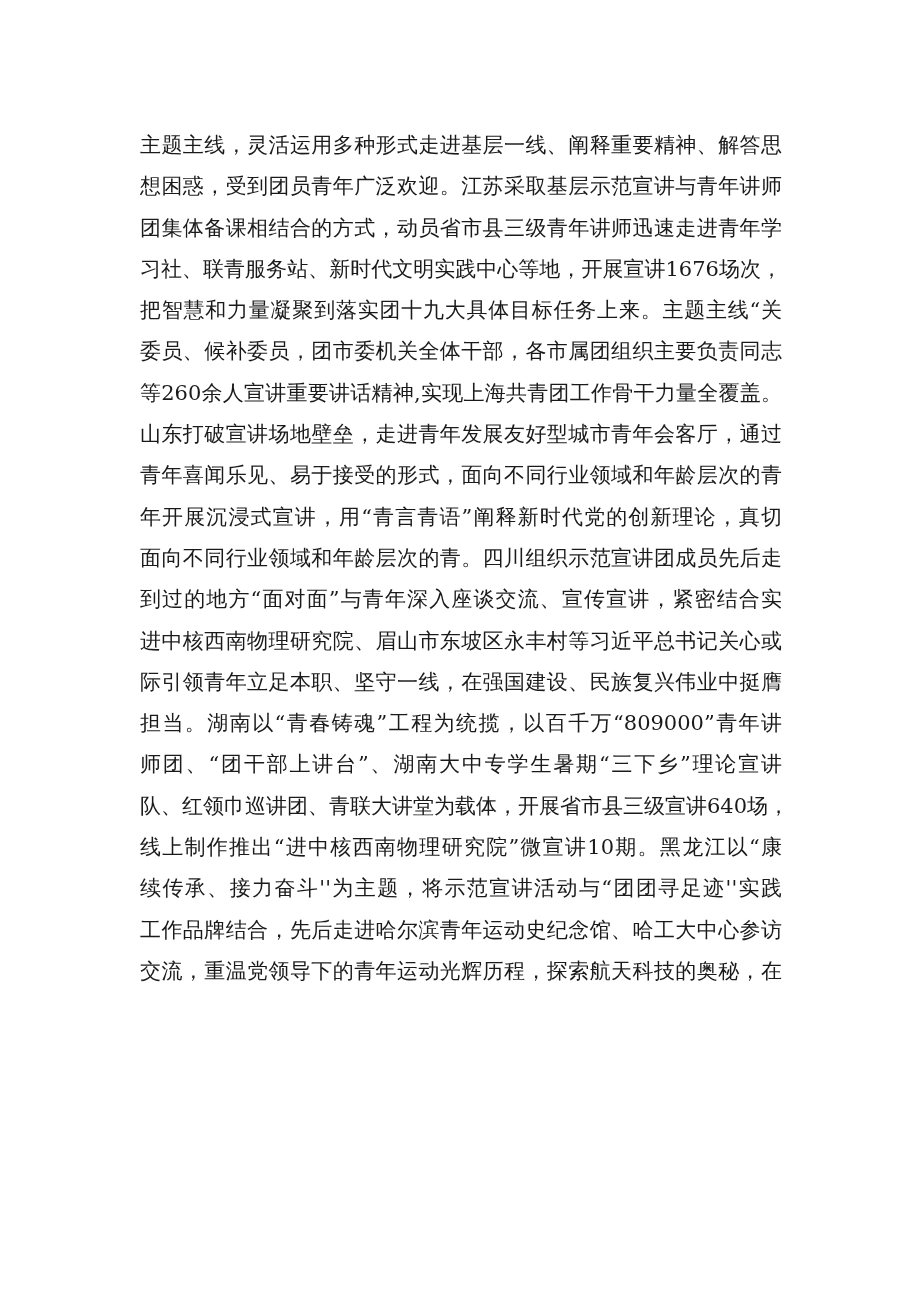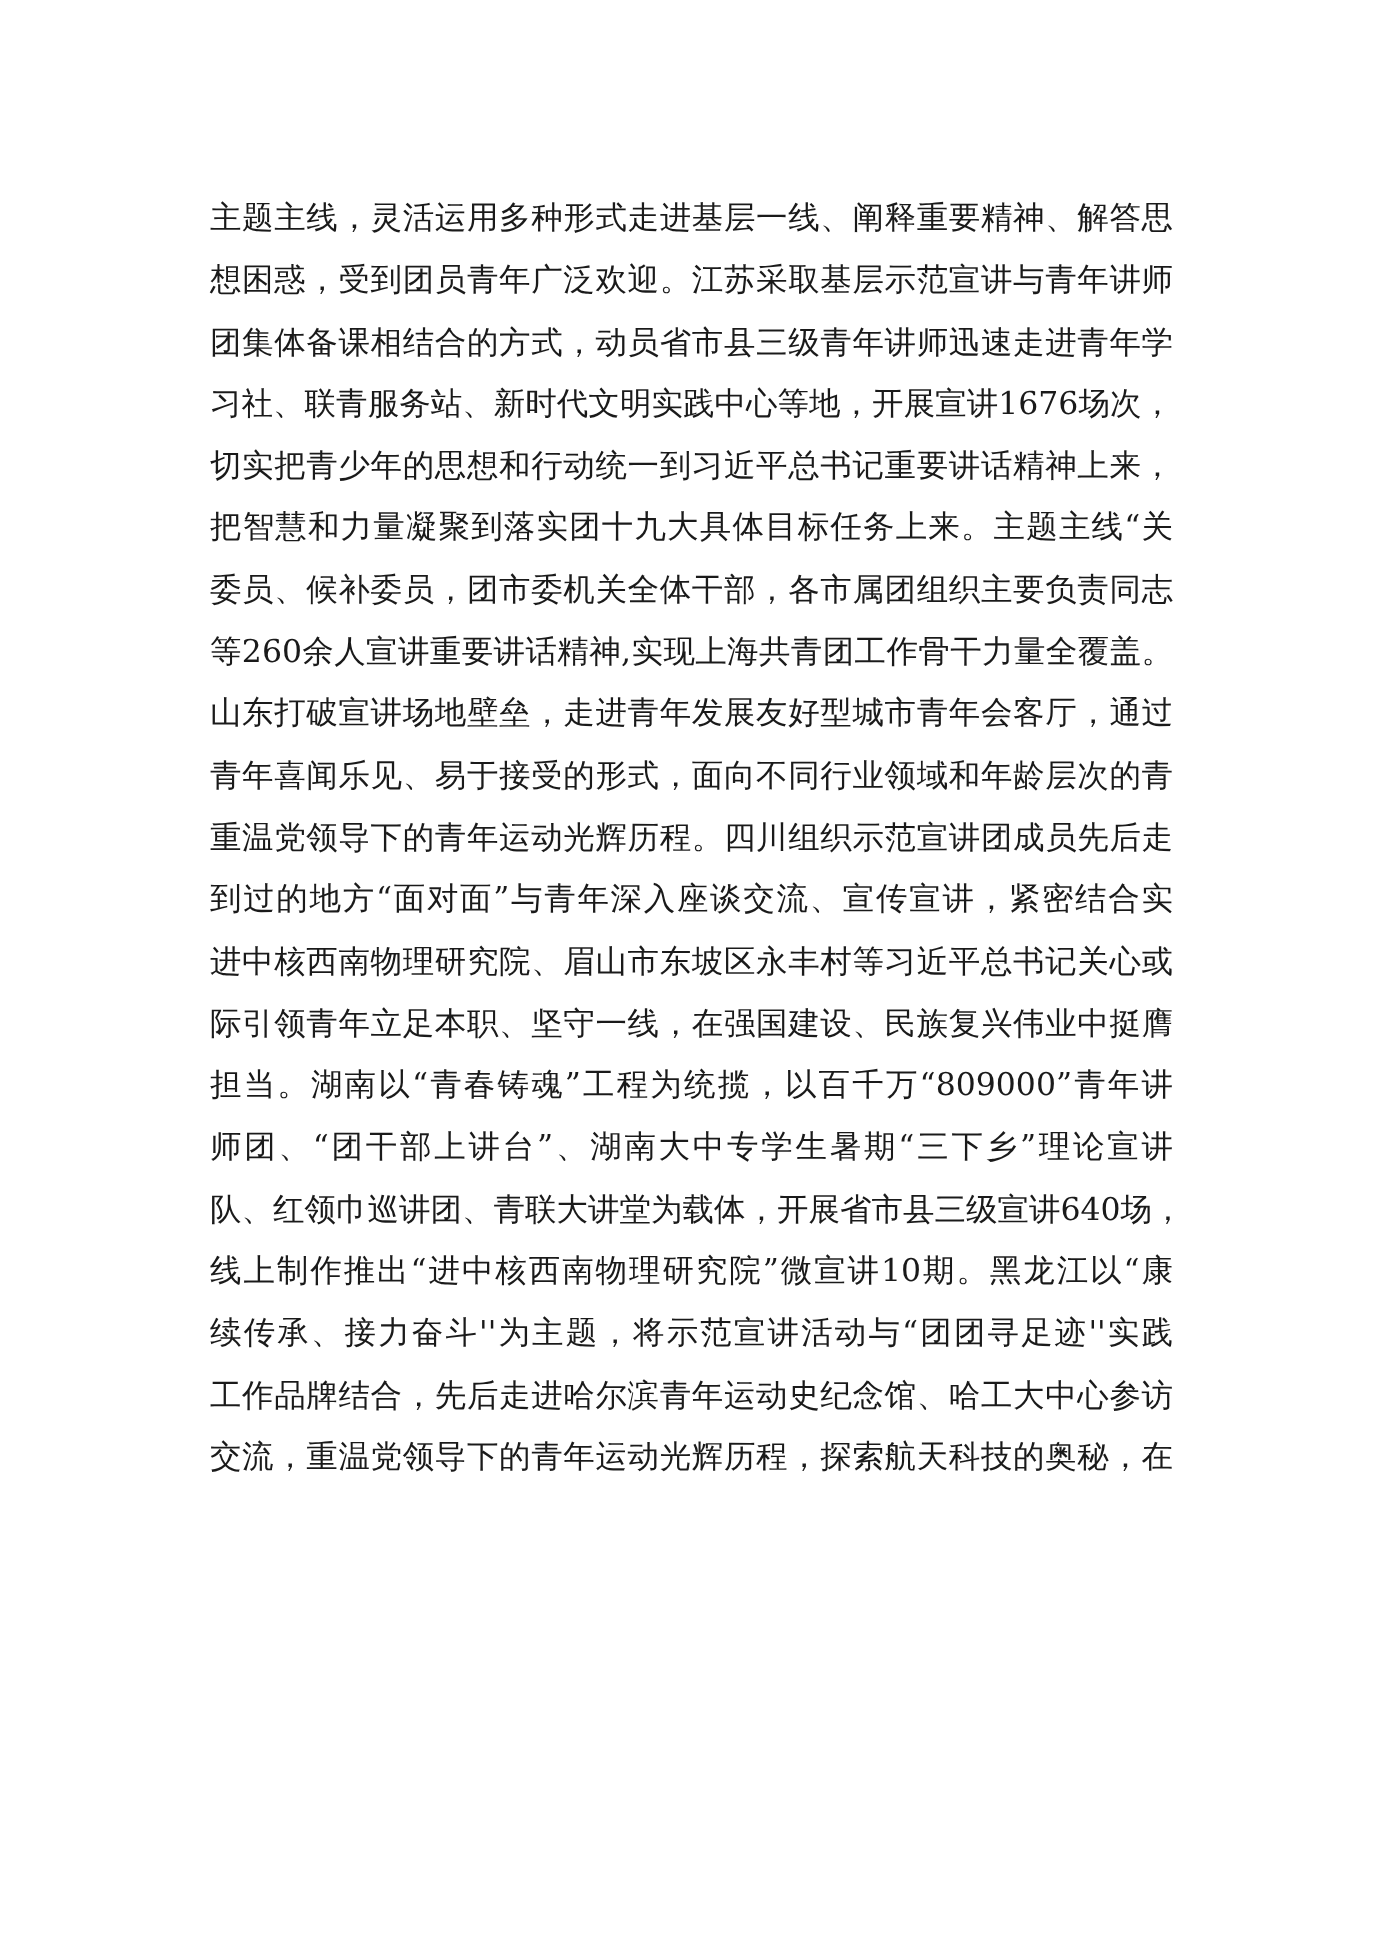--- a/index.html
+++ b/index.html
@@ -44,27 +44,27 @@
   </style>
 </head>
 <body>
 
 <div class="page">
   <div class="body-text">
     <span class="line">主题主线，灵活运用多种形式走进基层一线、阐释重要精神、解答思</span>
     <span class="line">想困惑，受到团员青年广泛欢迎。江苏采取基层示范宣讲与青年讲师</span>
     <span class="line">团集体备课相结合的方式，动员省市县三级青年讲师迅速走进青年学</span>
     <span class="line">习社、联青服务站、新时代文明实践中心等地，开展宣讲1676场次，</span>
-    <span class="line">切实把青少年的思想和行动统一到习近平总书记重要讲话精神上来，</span>
     <span class="line">把智慧和力量凝聚到落实团十九大具体目标任务上来。主题主线“关</span>
     <span class="line">委员、候补委员，团市委机关全体干部，各市属团组织主要负责同志</span>
     <span class="line">等260余人宣讲重要讲话精神,实现上海共青团工作骨干力量全覆盖。</span>
     <span class="line">山东打破宣讲场地壁垒，走进青年发展友好型城市青年会客厅，通过</span>
     <span class="line">青年喜闻乐见、易于接受的形式，面向不同行业领域和年龄层次的青</span>
-    <span class="line">重温党领导下的青年运动光辉历程。四川组织示范宣讲团成员先后走</span>
+    <span class="line">年开展沉浸式宣讲，用“青言青语”阐释新时代党的创新理论，真切</span>
+    <span class="line">面向不同行业领域和年龄层次的青。四川组织示范宣讲团成员先后走</span>
     <span class="line">到过的地方“面对面”与青年深入座谈交流、宣传宣讲，紧密结合实</span>
     <span class="line">进中核西南物理研究院、眉山市东坡区永丰村等习近平总书记关心或</span>
     <span class="line">际引领青年立足本职、坚守一线，在强国建设、民族复兴伟业中挺膺</span>
     <span class="line">担当。湖南以“青春铸魂”工程为统揽，以百千万“809000”青年讲</span>
     <span class="line">师团、“团干部上讲台”、湖南大中专学生暑期“三下乡”理论宣讲</span>
     <span class="line">队、红领巾巡讲团、青联大讲堂为载体，开展省市县三级宣讲640场，</span>
     <span class="line">线上制作推出“进中核西南物理研究院”微宣讲10期。黑龙江以“康</span>
     <span class="line">续传承、接力奋斗''为主题，将示范宣讲活动与“团团寻足迹''实践</span>
     <span class="line">工作品牌结合，先后走进哈尔滨青年运动史纪念馆、哈工大中心参访</span>
     <span class="line">交流，重温党领导下的青年运动光辉历程，探索航天科技的奥秘，在</span>

